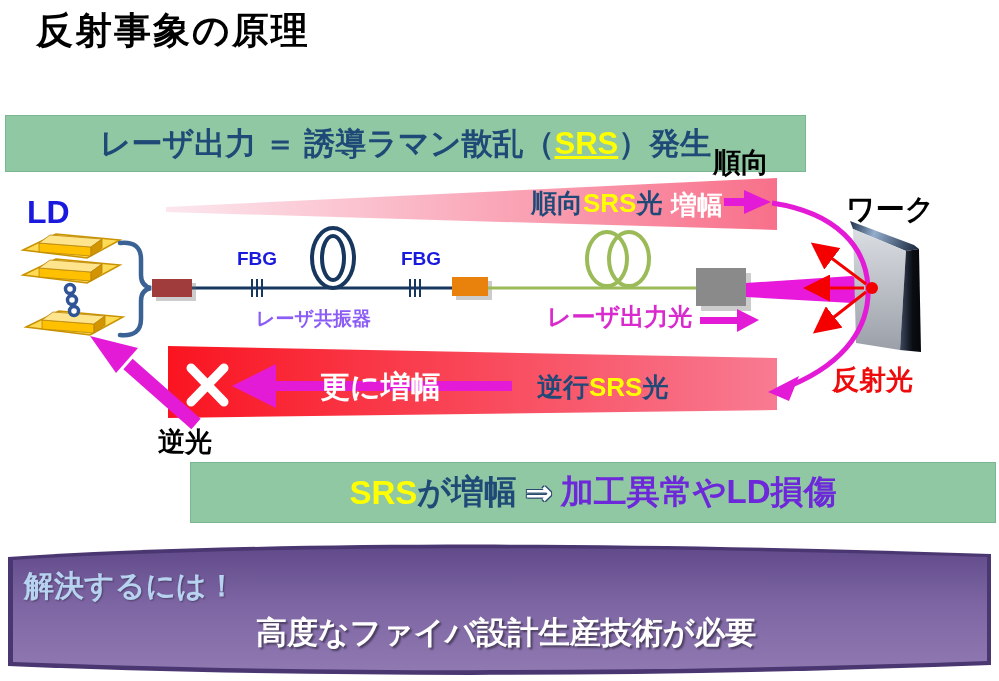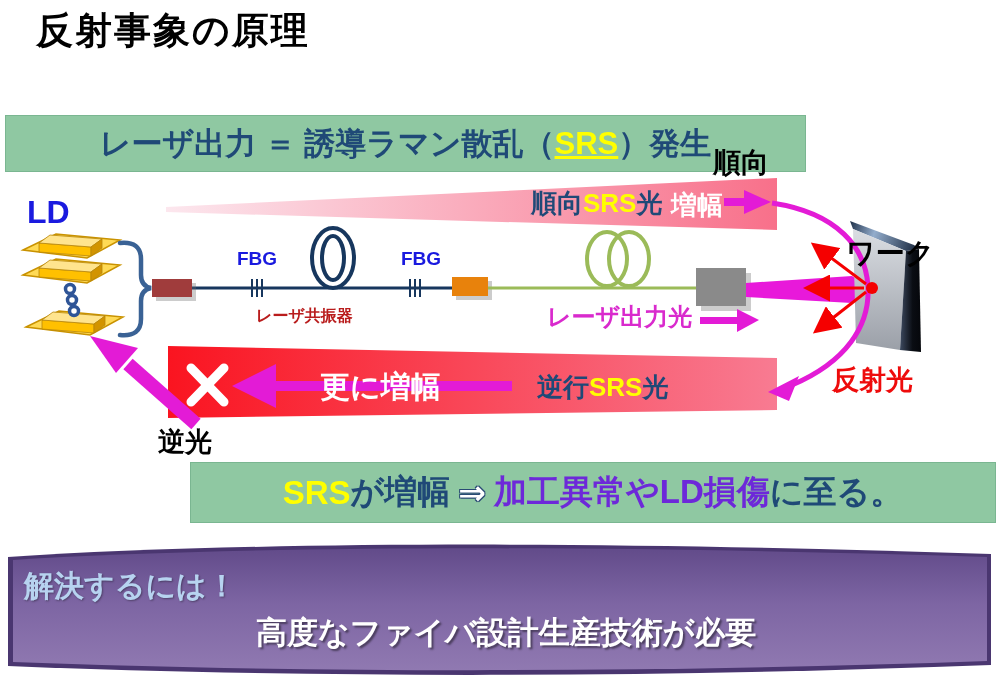--- a/index.html
+++ b/index.html
@@ -14,25 +14,25 @@
   .banner-srs{left:5px;top:79px;width:801px;height:57px;font-size:31px;font-weight:bold;margin-top:36px;}
   .banner-result{left:190px;top:462px;width:806px;height:61px;font-size:33px;font-weight:bold;}
   .navy{color:#1F4977;}
   .yellow{color:#FFFF00;}
   .srs-underline{color:#FFFF00;text-decoration:underline;}
   .red-text{color:#6d28d9;}
   .outline-navy{color:#ffffff;margin:0 8px;text-shadow:-1px -1px 0 #2a4a74,1px -1px 0 #2a4a74,-1px 1px 0 #2a4a74,1px 1px 0 #2a4a74;}
   .blue-label{color:#1A1ADF;font-weight:bold;}
   .lbl-junkou{left:713px;top:144px;font-size:28px;font-weight:bold;color:#000;}
   .lbl-gyakko{left:158px;top:424px;font-size:27px;font-weight:bold;color:#000;}
-  .lbl-work{left:846px;top:190px;font-size:29px;font-weight:bold;color:#000;margin-top:44px;}
+  .lbl-work{left:846px;top:190px;font-size:29px;font-weight:bold;color:#000;}
   .lbl-ld{left:27px;top:194px;font-size:32px;}
   .lbl-fbg1{left:237px;top:248px;font-size:19px;}
   .lbl-fbg2{left:401px;top:248px;font-size:19px;}
-  .lbl-resonator{left:256px;top:306px;font-size:16px;font-weight:600;color:#b91c1c;}
+  .lbl-resonator{left:256px;top:306px;font-size:19px;font-weight:600;color:#8b5cf6;}
   .lbl-output{left:547px;top:301px;font-size:24px;font-weight:bold;color:#D92ACD;}
   .lbl-fwd-srs{left:531px;top:186px;font-size:26px;font-weight:bold;}
   .lbl-fwd-amp{left:671px;top:188px;font-size:26px;font-weight:bold;color:#fff;}
   .lbl-back-amp{left:320px;top:367px;font-size:30px;font-weight:bold;color:#fff;}
   .lbl-back-srs{left:537px;top:370px;font-size:26px;font-weight:bold;}
   .lbl-reflect{left:832px;top:362px;font-size:27px;font-weight:bold;color:#EE0B0B;}
   .lbl-damage{left:15px;top:384px;font-size:18px;line-height:21px;color:#1A1ADF;font-weight:bold;}
   .sol-line1{left:24px;top:566px;font-size:30px;font-weight:bold;color:#B7D3F0;text-shadow:1px 1px 2px rgba(0,0,0,.35);}
   .sol-line2{left:256px;top:612px;font-size:31px;font-weight:bold;color:#ffffff;text-shadow:2px 2px 2px rgba(0,0,0,.45);}
 </style>
@@ -212,19 +212,18 @@
   <div class="abs lbl-back-srs">
     <span class="navy">逆行</span><span class="yellow">SRS</span><span class="navy">光</span>
   </div>
   <div class="abs lbl-back-amp">更に増幅</div>
 
   <div class="abs banner banner-result">
     <span class="yellow">SRS</span>
       <span class="navy">が増幅</span>
       <span class="outline-navy">⇒</span>
       <span class="red-text">加工異常やLD損傷</span>
-      <span class="navy">に至る。</span>
   </div>
 
   <div class="abs sol-line1">解決するには！</div>
   <div class="abs sol-line2">高度なファイバ設計生産技術が必要</div>
 
 </div>
 
 </body></html>

